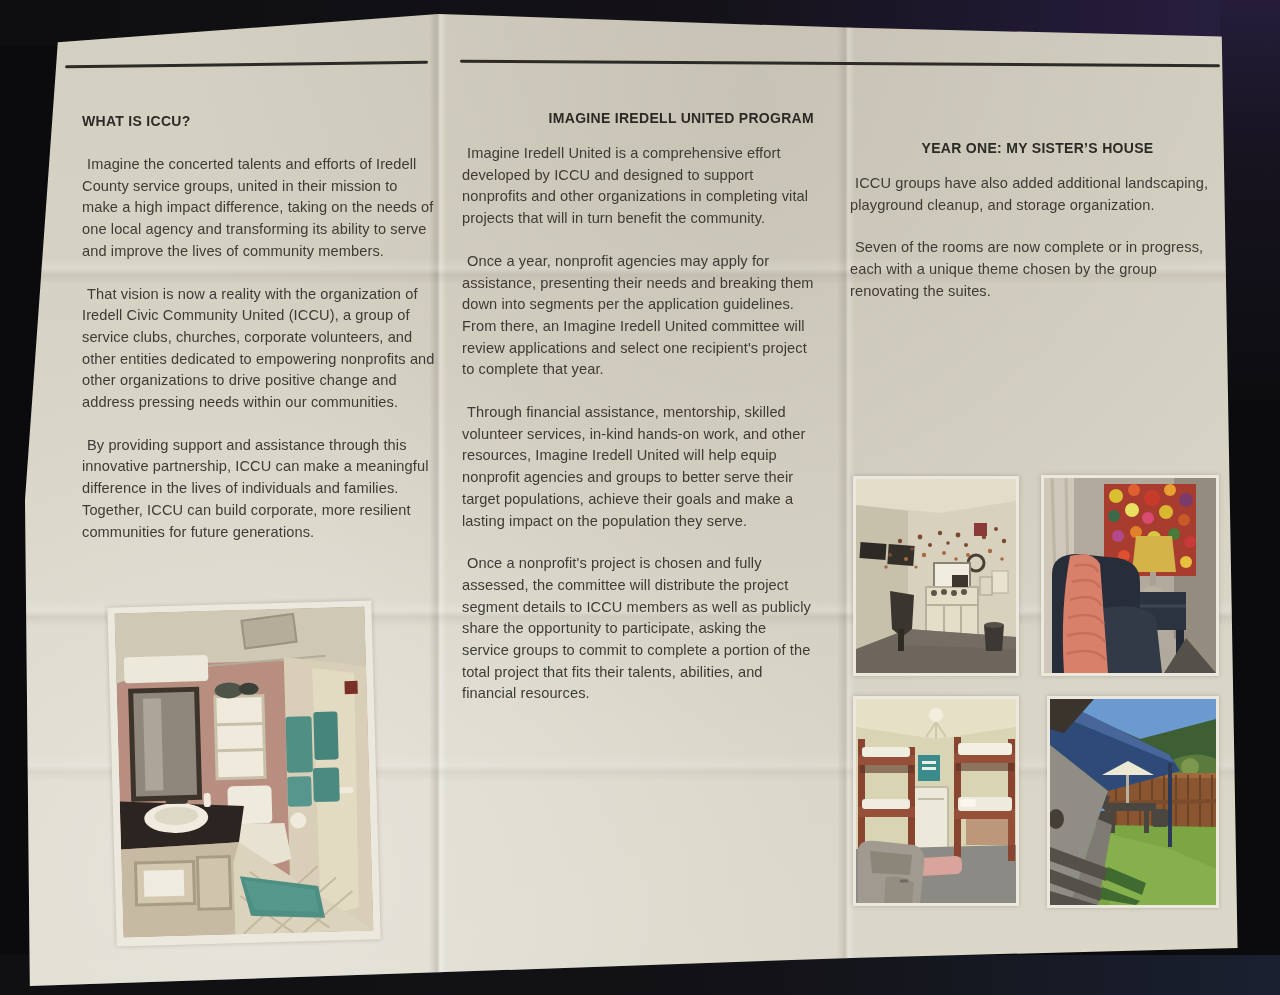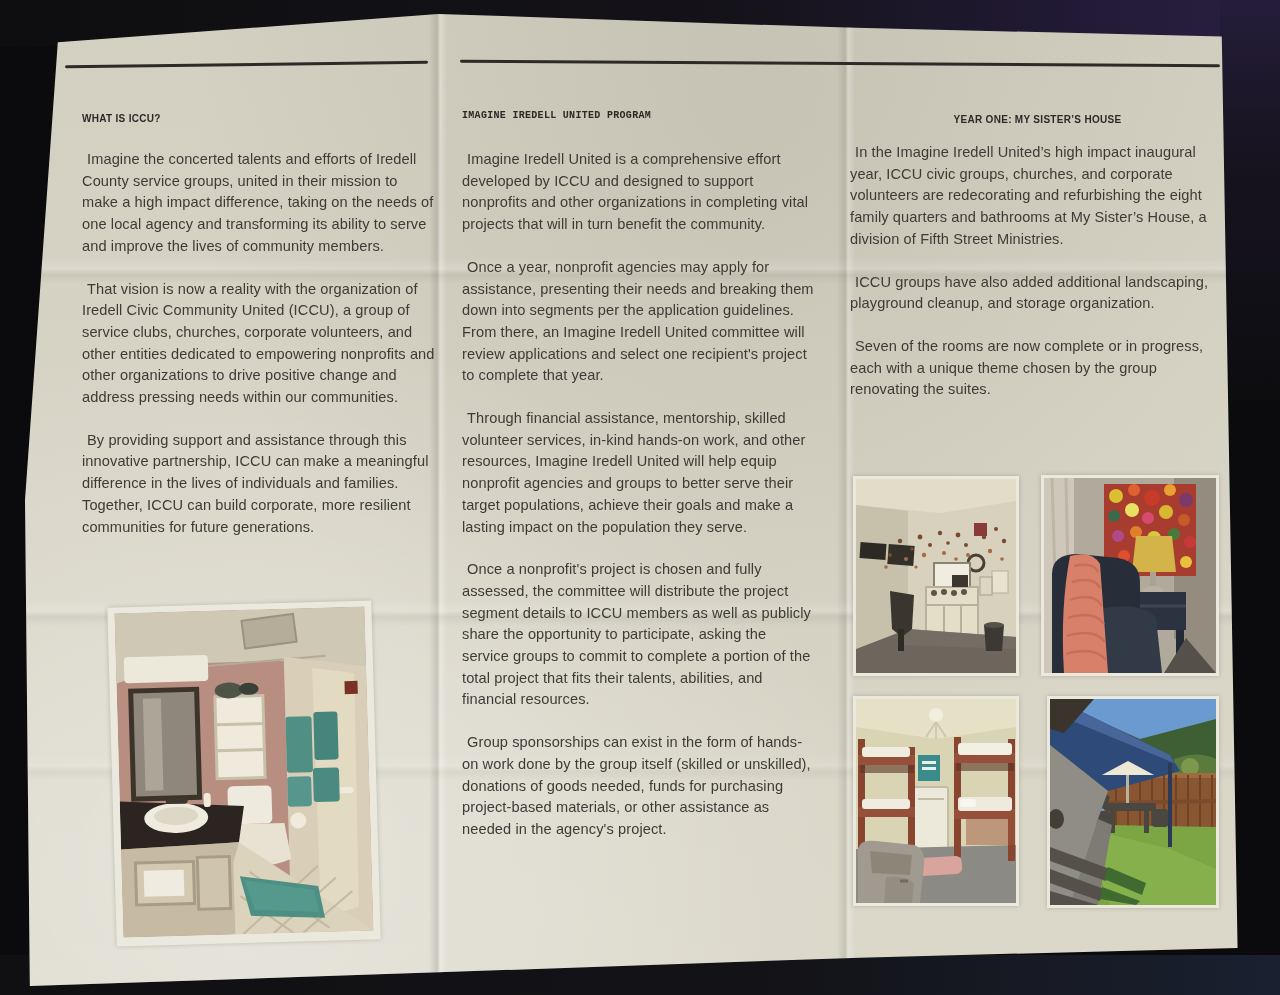--- a/index.html
+++ b/index.html
@@ -38,28 +38,28 @@
     background:linear-gradient(180deg, rgba(0,0,0,0) 0%, rgba(255,255,255,0.16) 40%, rgba(70,64,52,0.08) 65%, rgba(0,0,0,0) 100%); }
   .crease-h.h1 { top:248px; }
   .crease-h.h2 { top:590px; }
   .crease-h.h3 { top:745px; opacity:.7; }
 
   .rule { position:absolute; height:3px; background:#2c2b27; border-radius:2px; }
   .rule.r1 { left:40px; top:53px; width:363px; transform:rotate(-0.7deg); }
   .rule.r2 { left:435px; top:52px; width:760px; transform:rotate(0.35deg); }
 
   .panel { position:absolute; color:#3d3b36; }
-  .panel h2 { font-size:10px; font-weight:bold; color:#2b2a27; letter-spacing:.3px; }
+  .panel h2 { font-size:14px; font-weight:bold; color:#2b2a27; letter-spacing:.3px; }
   .panel p { font-size:14.6px; line-height:21.7px; text-indent:5px; margin-bottom:21px; letter-spacing:.1px; }
   .panel-1 { left:57px;  top:103px; width:354px; }
   .panel-1 h2 { margin-bottom:25px; }
   .panel-2 { left:437px; top:100px; width:352px; }
-  .panel-2 h2 { text-align:left; margin-bottom:28px;font-family:Liberation Mono, monospace; }
+  .panel-2 h2 { text-align:right; margin-bottom:17px; }
   .panel-3 { left:825px; top:104px; width:375px; }
-  .panel-3 h2 { text-align:center; margin-bottom:17px; }
+  .panel-3 h2 { text-align:center; margin-bottom:17px;margin-top:26px; }
 
   .photo { position:absolute; background:#ebe8dd; box-shadow:0 0 4px rgba(60,55,45,.25); }
   .photo svg { display:block; }
   .photo-bathroom  { left:87px;  top:594px; padding:6px 7px 9px 7px; transform:rotate(-1.6deg); }
   .photo-butterfly { left:828px; top:466px; padding:3px; }
   .photo-armchair  { left:1016px; top:465px; padding:3px; }
   .photo-bunks     { left:828px; top:686px; padding:3px; }
   .photo-backyard  { left:1022px; top:686px; padding:3px; }
 </style>
 </head>
@@ -85,26 +85,24 @@
     <p>That vision is now a reality with the organization of Iredell Civic Community United (ICCU), a group of service clubs, churches, corporate volunteers, and other entities dedicated to empowering nonprofits and other organizations to drive positive change and address pressing needs within our communities.</p>
     <p>By providing support and assistance through this innovative partnership, ICCU can make a meaningful difference in the lives of individuals and families. Together, ICCU can build corporate, more resilient communities for future generations.</p>
   </section>
 
   <section class="panel panel-2">
     <h2>IMAGINE IREDELL UNITED PROGRAM</h2>
     <p>Imagine Iredell United is a comprehensive effort developed by ICCU and designed to support nonprofits and other organizations in completing vital projects that will in turn benefit the community.</p>
     <p>Once a year, nonprofit agencies may apply for assistance, presenting their needs and breaking them down into segments per the application guidelines.  From there, an Imagine Iredell United committee will review applications and select one recipient's project to complete that year.</p>
     <p>Through financial assistance, mentorship, skilled volunteer services, in-kind hands-on work, and other resources, Imagine Iredell United will help equip nonprofit agencies and groups to better serve their target populations, achieve their goals and make a lasting impact on the population they serve.</p>
     <p>Once a nonprofit's project is chosen and fully assessed, the committee will distribute the project segment details to ICCU members as well as publicly share the opportunity to participate, asking the service groups to commit to complete a portion of the total project that fits their talents, abilities, and financial resources.</p>
-    <p>Group sponsorships can exist in the form of hands-on work done by the group itself (skilled or unskilled), donations of goods needed, funds for purchasing project-based materials, or other assistance as needed in the agency's project.</p>
   </section>
 
   <section class="panel panel-3">
     <h2>YEAR ONE: MY SISTER’S HOUSE</h2>
-    <p>In the Imagine Iredell United’s high impact inaugural year, ICCU civic groups, churches, and corporate volunteers are redecorating and refurbishing the eight family quarters and bathrooms at My Sister’s House, a division of Fifth Street Ministries.</p>
     <p>ICCU groups have also added additional landscaping, playground cleanup, and storage organization.</p>
     <p>Seven of the rooms are now complete or in progress, each with a unique theme chosen by the group renovating the suites.</p>
   </section>
 
   <div class="photo photo-bathroom">
     <svg width="250" height="324" viewBox="0 0 250 324">
       <rect x="0" y="0" width="250" height="324" fill="#b78e80"></rect>
       <polygon points="0,0 250,0 250,64 190,52 60,52 0,70" fill="#cfc8b4"></polygon>
       <line x1="40" y1="58" x2="210" y2="48" stroke="#b3ab97" stroke-width="2"></line>
       <rect x="128" y="8" width="52" height="28" fill="#b5ad99" stroke="#9b937f" stroke-width="2" transform="rotate(-6 154 22)"></rect>

